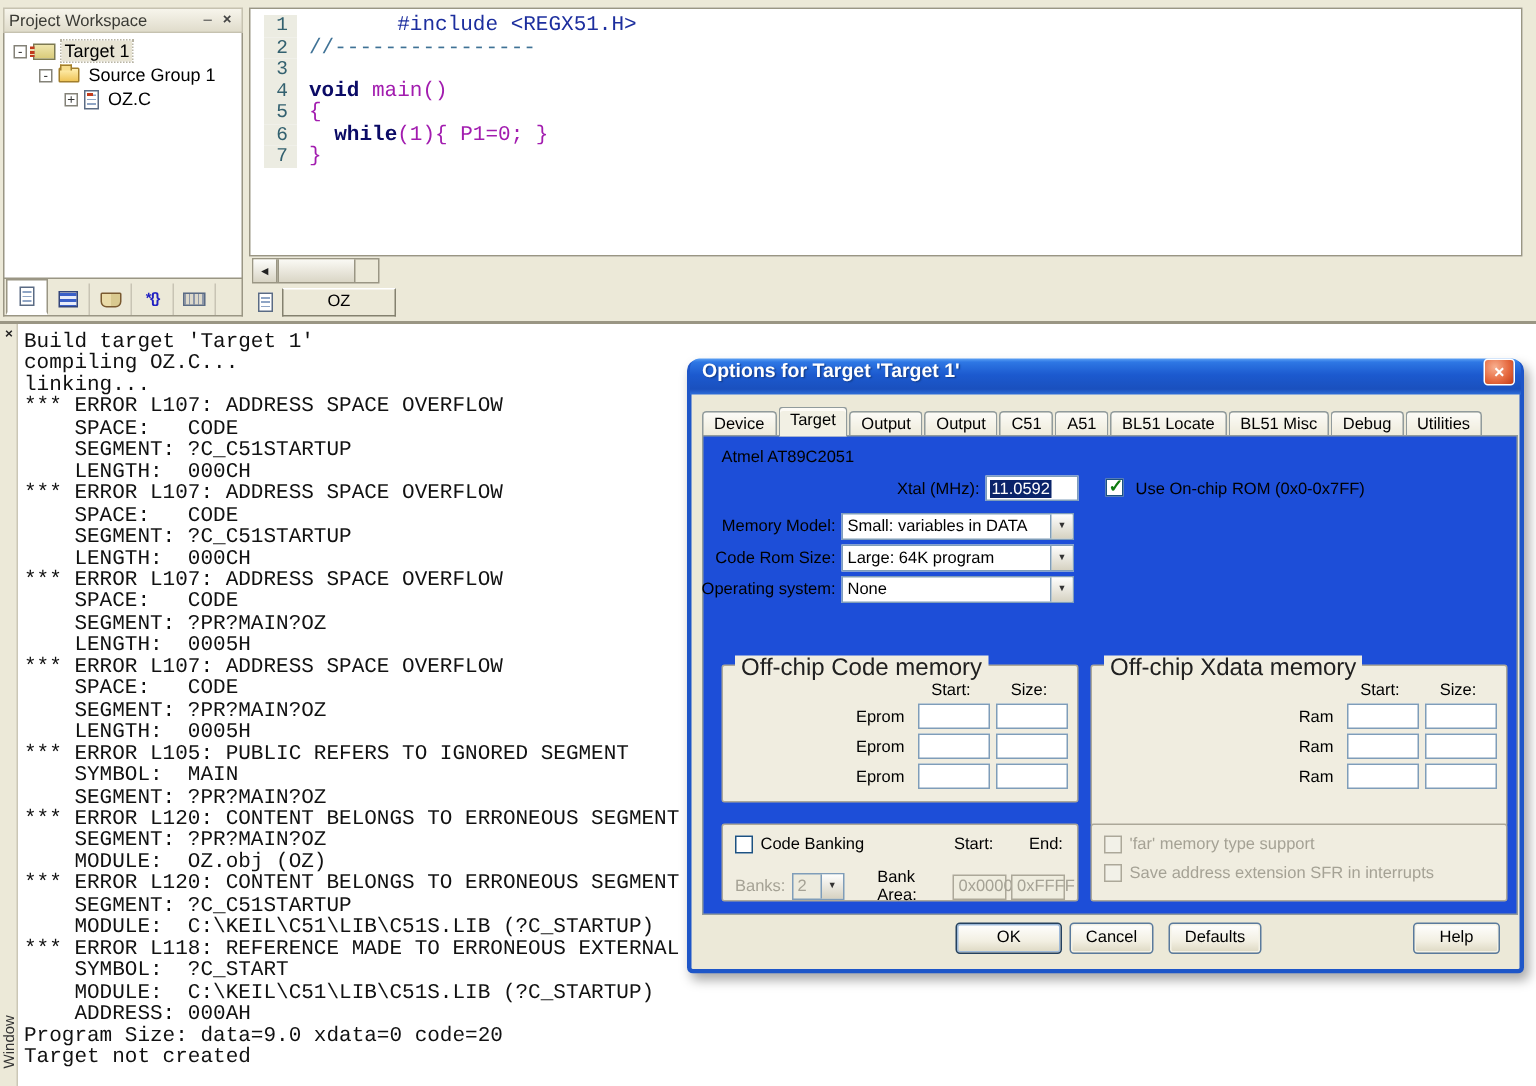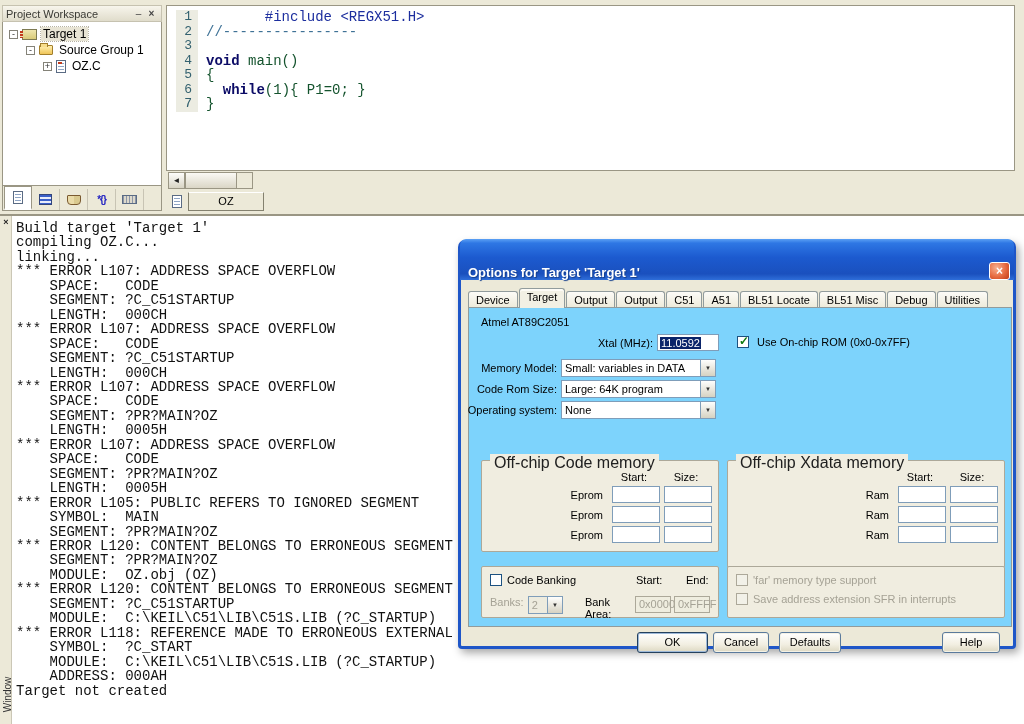--- a/index.html
+++ b/index.html
@@ -41,21 +41,21 @@
   .templates-icon { width:15px; height:9px; background:#DDD9CB; border:1px solid #5A6B84;
       background-image:repeating-linear-gradient(90deg,#8C96A8 0 1px,transparent 1px 3px); }
 
   
   #editor-pane { position:absolute; left:166px; top:5px; width:849px; height:206px; }
   .ed-white { position:absolute; left:0; top:0; width:100%; height:166px; background:#fff; border:1px solid #9A9684; }
   .ed-body { position:absolute; left:9px; top:4px; right:2px; bottom:2px; display:block; }
   .ed-line { display:flex; height:14.5px; font-family:"Liberation Mono", monospace; font-size:14px; line-height:14.5px; }
   .ed-num { width:22px; text-align:right; padding-right:6px; background:#ECECE2; color:#33616F; font-size:13px; flex:none; }
   .ed-code { white-space:pre; padding-left:8px; }
-  .seg-plain { color:#14532d; }
+  .seg-plain { color:#a21caf; }
   .seg-kw { color:#0b0b66; font-weight:bold; }
   .seg-dir { color:#1c2e9e; }
   .seg-cmt { color:#3f7296; }
   .ed-hscroll { position:absolute; left:2px; top:167px; width:85px; height:17px; background:#ECE9D8; border:1px solid #9A9684; display:flex; }
   .ed-scrollbtn { width:16px; height:100%; background:linear-gradient(180deg,#FDFDFB,#D8D4C4); border-right:1px solid #9A9684; font-size:8px; line-height:15px; text-align:center; color:#222; }
   .ed-thumb { width:52px; height:100%; background:linear-gradient(180deg,#FAF9F4,#DAD6C6); border:1px solid #9A9684; border-top:none; border-bottom:none; }
   .ed-tabbar { position:absolute; left:0; top:186px; width:100%; height:20px; display:flex; align-items:center; }
   .ed-tabicon { margin:0 6px 0 6px; }
   .ed-tab { min-width:76px; height:19px; background:#ECE9D8; border:1px solid #84816F; border-top-color:#fff; text-align:center; line-height:17px; font-size:11px; }
 
@@ -64,33 +64,33 @@
   .out-gutter { position:absolute; left:0; top:0; width:12px; height:100%; background:#ECE9D8; border-right:1px solid #CBC7B6; }
   .out-close { position:absolute; left:1px; top:2px; width:10px; height:10px; font-size:9px; line-height:9px; text-align:center; font-weight:bold; color:#222; }
   .out-sidelabel { position:absolute; left:-13px; bottom:24px; transform:rotate(-90deg); transform-origin:center; font-size:10px; color:#333; width:40px; text-align:center; }
   .out-text { position:absolute; left:16px; top:5px; right:4px; }
   .out-line { font-family:"Liberation Mono", monospace; font-size:14px; line-height:14.45px; white-space:pre; color:#111; }
 
   
   #dialog { position:absolute; left:458px; top:240px; width:558px; height:409px;
             border:3px solid #1E56C8; border-top:none; border-radius:7px 7px 4px 4px;
             box-shadow:3px 4px 8px rgba(0,0,0,.35); background:#ECE9D8; }
-  .dlg-title { height:41px; margin:-1px -1px 0 -1px; border-radius:6px 6px 0 0;
+  .dlg-title { height:24px; margin:-1px -1px 0 -1px; border-radius:6px 6px 0 0;
       background:linear-gradient(180deg,#5BA0F4 0%,#2E77E4 10%,#1C5ACF 45%,#1A50BE 85%,#2F6ED9 100%);
-      display:flex; align-items:flex-end; padding:0 4px 0 8px; }
+      display:flex; align-items:flex-start; padding:0 4px 0 8px; }
   .dlg-title-text { flex:1; color:#fff; font-weight:bold; font-size:13px; text-shadow:1px 1px 1px #143E8C; }
   .dlg-close { width:21px; height:18px; border:1px solid #fff; border-radius:3px; color:#fff; font-weight:bold;
       font-size:12px; line-height:16px; text-align:center;
       background:radial-gradient(circle at 35% 30%,#F8B090 0%,#E66A40 55%,#C03A16 100%); }
   .dlg-body { position:relative; width:100%; height:382px; }
   .dlg-tabs { position:absolute; left:7px; top:8px; right:7px; height:20px; display:flex; align-items:flex-end; }
   .dlg-tab { padding:2px 7px 3px 7px; border:1px solid #919B9C; border-bottom:none; border-radius:3px 3px 0 0;
       background:linear-gradient(180deg,#FCFBF7,#EDEAD9); margin-right:1px; font-size:11px; height:17px; }
   .dlg-tab.active { height:20px; background:#F2F0E4; position:relative; z-index:3; box-shadow:inset 0 2px 0 #FDFBF6; }
-  .tab-page { position:absolute; left:7px; top:27px; width:544px; height:320px; border:1px solid #919B9C; background:#7dd3fc; z-index:2; }
+  .tab-page { position:absolute; left:7px; top:27px; width:544px; height:320px; border:1px solid #919B9C; background:#1d4ed8; z-index:2; }
 
   .dev-name { position:absolute; left:12px; top:8px; }
   .row-label { position:absolute; text-align:right; }
   .xp-input { display:inline-block; background:#fff; border:1px solid #7F9DB9; height:17px; font-size:11px; line-height:15px; }
   .xtal-input { position:absolute; left:188px; top:26px; width:62px; padding:1px 2px; }
   .xtal-sel { background:#0A246A; color:#fff; padding:0 1px; }
   .combo { position:absolute; width:155px; height:18px; background:#fff; border:1px solid #7F9DB9; display:flex; align-items:center; }
   .combo-text { flex:1; padding-left:3px; white-space:nowrap; overflow:hidden; }
   .combo-btn { width:15px; height:100%; border-left:1px solid #7F9DB9; background:linear-gradient(180deg,#FEFEFD,#D6D2C2);
       font-size:6px; text-align:center; line-height:16px; color:#333; flex:none; }
@@ -108,21 +108,21 @@
   .gb-xdata  { left:258px; top:152px; width:278px; height:108px; }
   .gb-bank   { left:12px;  top:258px; width:238px; height:52px; }
   .gb-far    { left:258px; top:258px; width:278px; height:52px; }
   .mem-head { display:flex; margin:10px 6px 0 0; }
   .mem-head .sp { flex:1; }
   .mem-head span.h { width:52px; text-align:center; flex:none; }
   .mem-row { display:flex; align-items:center; margin:3px 6px 0 0; }
   .mem-row .mem-label { flex:1; text-align:right; padding-right:5px; }
   .mem-input { width:48px; margin-left:4px; flex:none; }
   .bank-row1 { position:absolute; left:8px; top:7px; right:8px; display:flex; align-items:center;text-align:center; }
-  .bank-row2 { position:absolute; left:8px; top:29px; right:8px; display:flex; align-items:flex-start; }
+  .bank-row2 { position:absolute; left:8px; top:29px; right:8px; display:flex; align-items:center; }
   .bank-input { width:36px; margin-left:3px; color:#A5A295; background:#EFEDDF; border-color:#ACA899; padding-left:3px; }
   .dim { color:#A5A295; }
   .far-row { display:flex; align-items:center; margin:7px 0 0 8px; }
   .far-label { margin-left:5px; color:#A5A295; }
 
   .xp-button { position:absolute; height:21px; border:1px solid #5A7A9C; border-radius:3px; text-align:center;
       font-size:11px; line-height:19px; background:linear-gradient(180deg,#FFFFFF,#F2EFE2 60%,#DDD8C2);
       box-shadow:inset 0 0 0 1px #F4F2E6; }
   .btn-ok { left:176px; top:352px; width:71px; border-color:#24415E; box-shadow:inset 0 0 0 1px #9DB9D9;text-align:center; }
   .btn-cancel { left:252px; top:352px; width:56px; }
@@ -250,20 +250,21 @@
         <div class="out-line">*** ERROR L120: CONTENT BELONGS TO ERRONEOUS SEGMENT</div>
         <div class="out-line">    SEGMENT: ?PR?MAIN?OZ</div>
         <div class="out-line">    MODULE:  OZ.obj (OZ)</div>
         <div class="out-line">*** ERROR L120: CONTENT BELONGS TO ERRONEOUS SEGMENT</div>
         <div class="out-line">    SEGMENT: ?C_C51STARTUP</div>
         <div class="out-line">    MODULE:  C:\KEIL\C51\LIB\C51S.LIB (?C_STARTUP)</div>
         <div class="out-line">*** ERROR L118: REFERENCE MADE TO ERRONEOUS EXTERNAL</div>
         <div class="out-line">    SYMBOL:  ?C_START</div>
         <div class="out-line">    MODULE:  C:\KEIL\C51\LIB\C51S.LIB (?C_STARTUP)</div>
         <div class="out-line">    ADDRESS: 000AH</div>
+        <div class="out-line">Program Size: data=9.0 xdata=0 code=20</div>
         <div class="out-line">Target not created</div>
       </div>
   </div>
 
   <div id="dialog">
     <div class="dlg-title">
       <span class="dlg-title-text">Options for Target 'Target 1'</span>
       <span class="dlg-close">×</span>
     </div>
     <div class="dlg-body">

